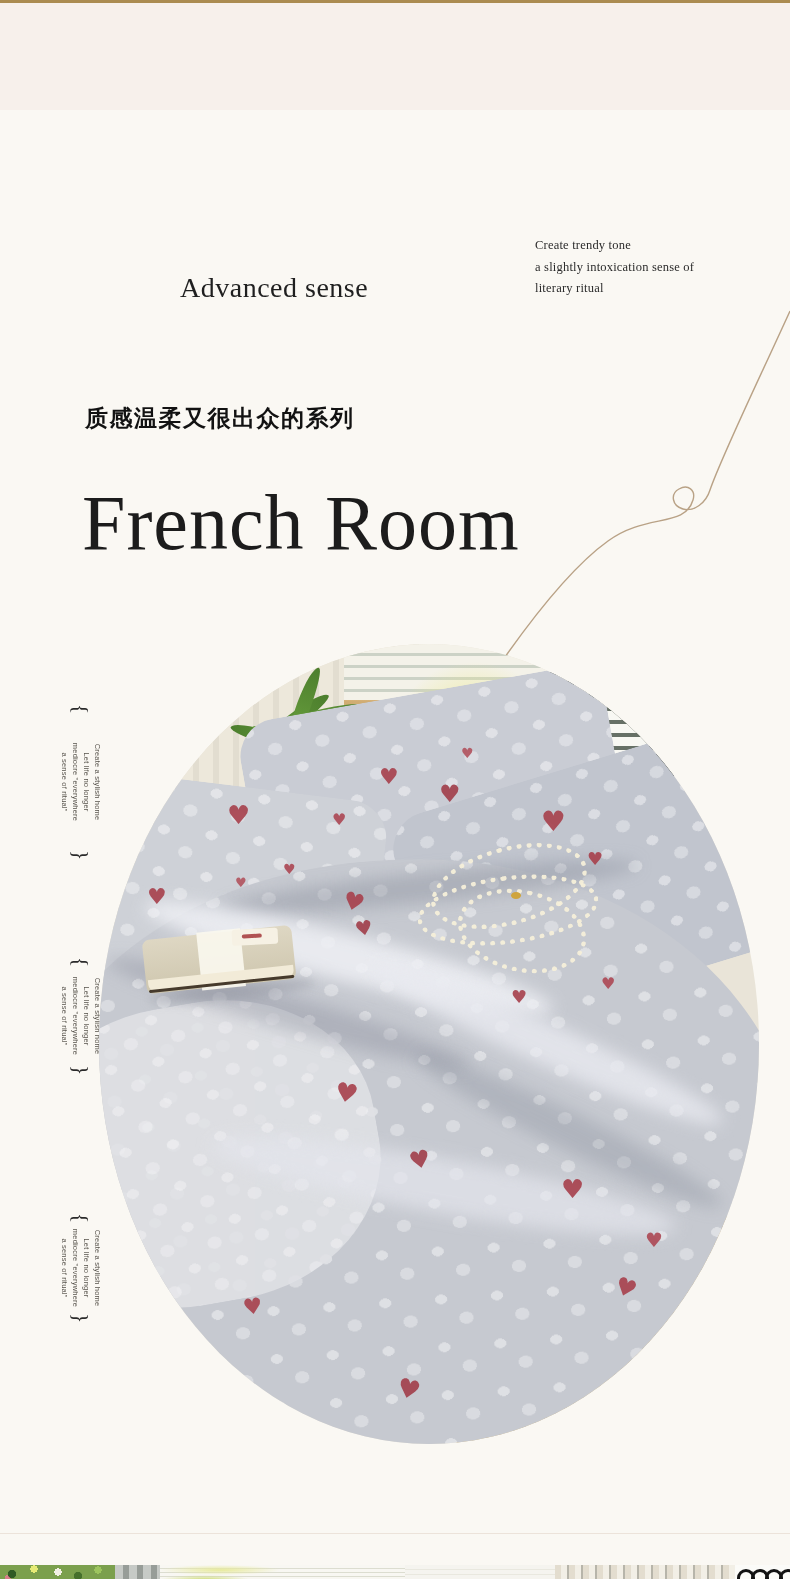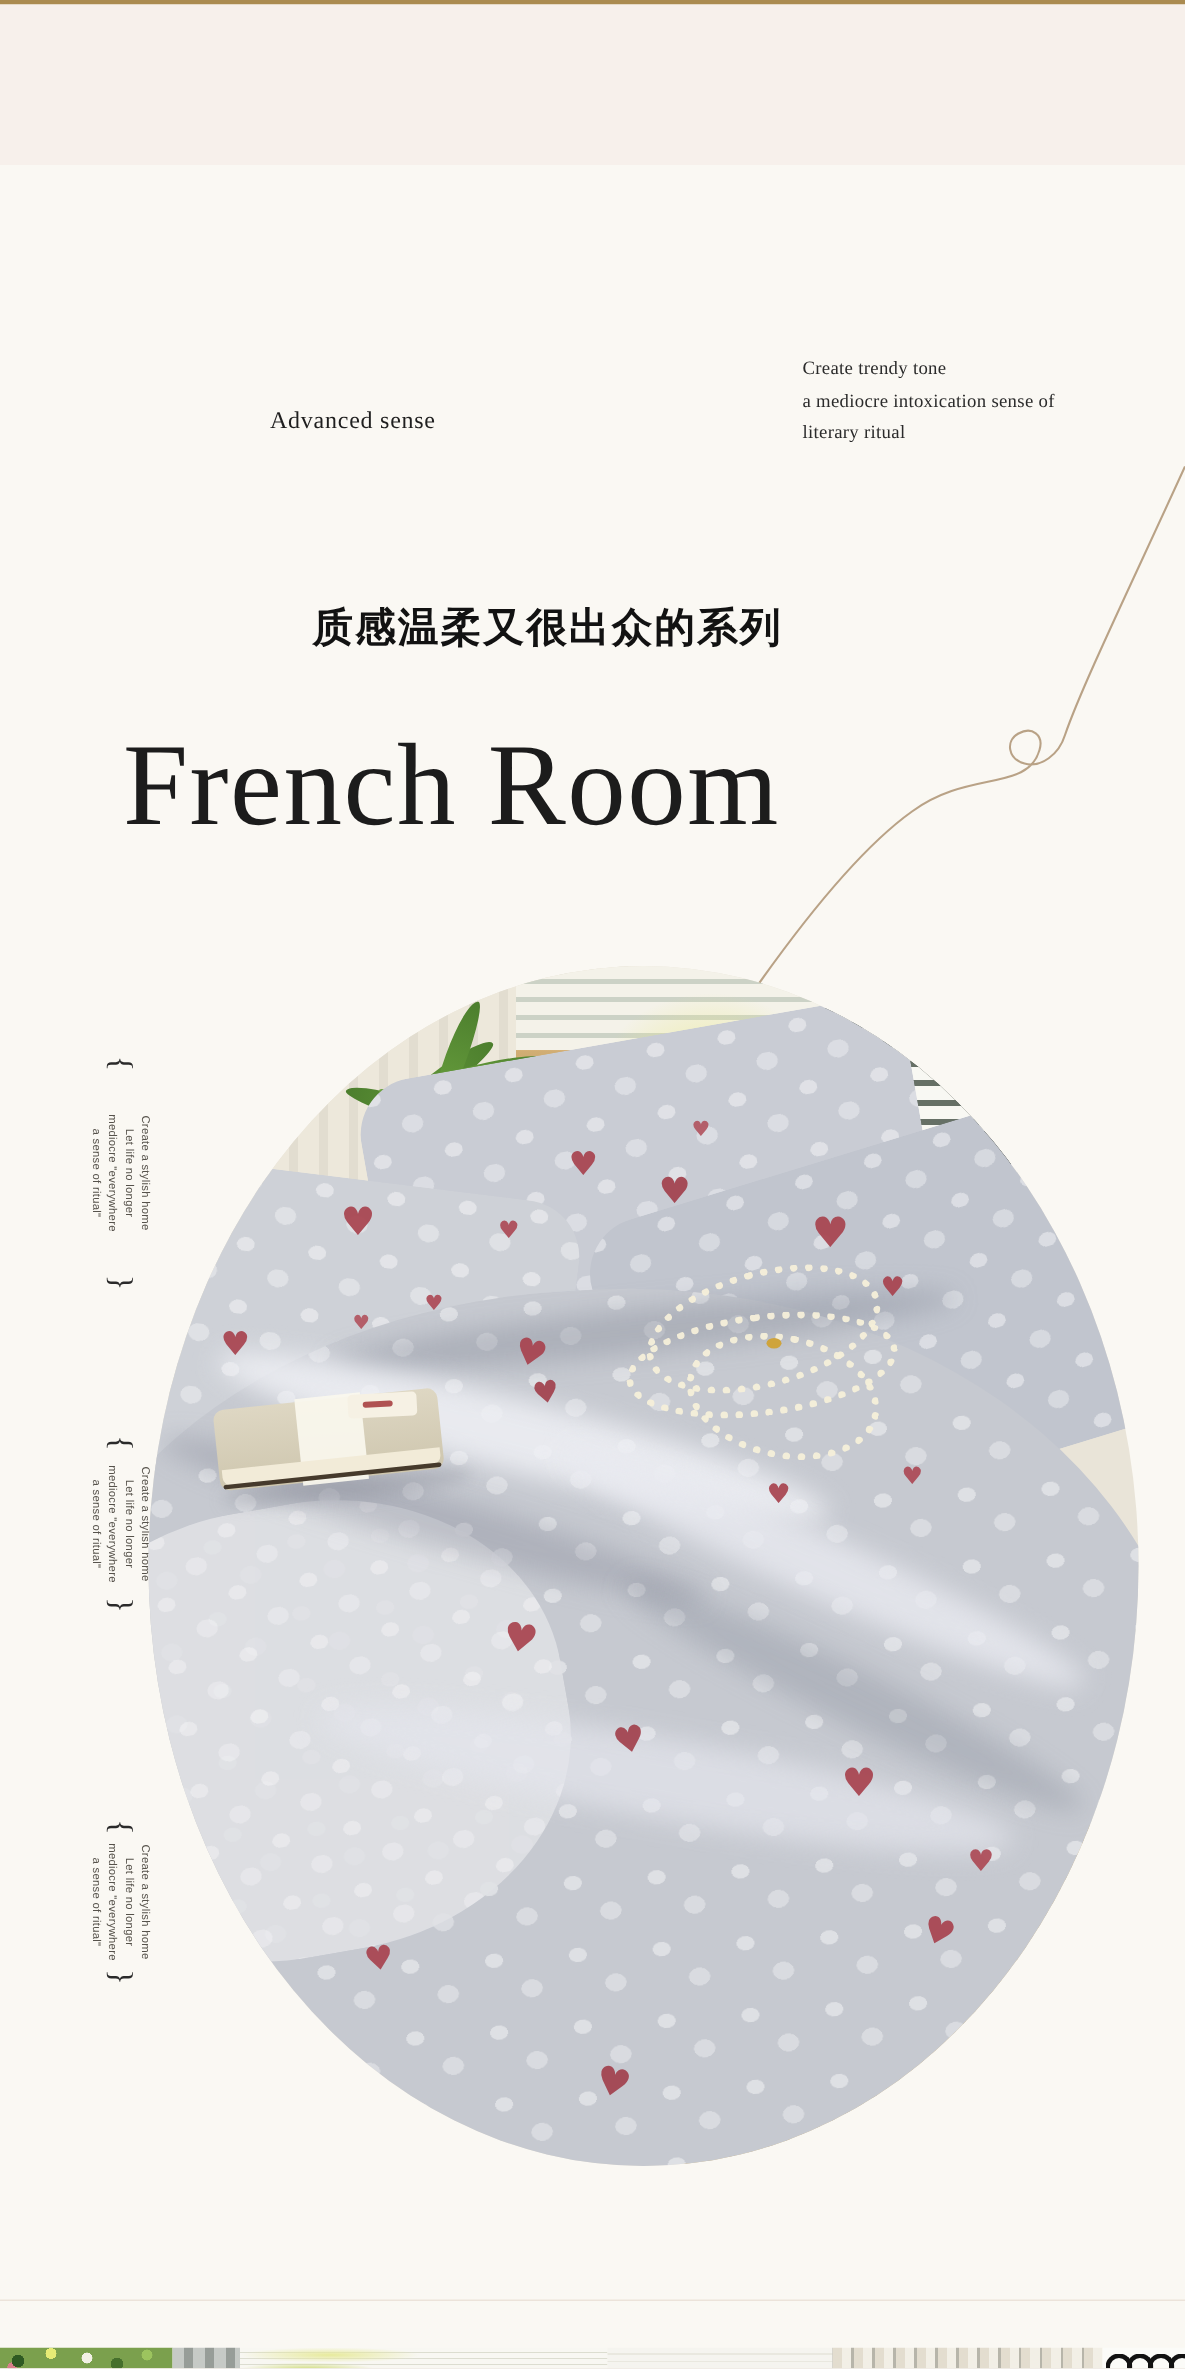--- a/index.html
+++ b/index.html
@@ -3,27 +3,27 @@
 <meta charset="utf-8">
 <style>
   html,body{margin:0;padding:0;background:#e8e4de;}
   #page{position:relative;width:790px;height:1579px;background:#faf8f3;overflow:hidden;
         font-family:"Liberation Sans",sans-serif;}
   
   .accent-bar{position:absolute;left:0;top:0;width:790px;height:3px;}
   .top-band{position:absolute;left:0;top:3px;width:790px;height:107px;background:#f7f0eb;}
   
   .brand-word{position:absolute;left:180px;top:272px;width:240px;
-      font-family:"Liberation Serif","DejaVu Serif",serif;font-size:16px;color:#1f1f1f;
+      font-family:"Liberation Serif","DejaVu Serif",serif;font-size:28px;color:#1f1f1f;
       letter-spacing:.5px;font-weight:400;}
   .tagline{position:absolute;left:535px;top:235px;width:230px;
       font-family:"Liberation Serif","DejaVu Serif",serif;font-size:12.5px;color:#2b2b2b;
       line-height:21.5px;letter-spacing:.2px;}
   .headline-cn{position:absolute;left:85px;top:397px;width:560px;
-      font-size:27px;line-height:42px;font-weight:700;color:#121212;letter-spacing:1.5px;text-align:center;}
+      font-size:23px;line-height:42px;font-weight:700;color:#121212;letter-spacing:1.5px;}
   .title-en{position:absolute;left:82px;top:478px;width:640px;
       font-family:"Liberation Serif","DejaVu Serif",serif;font-size:78px;font-weight:400;
       color:#1c1c1c;letter-spacing:1px;}
   
   .swash{position:absolute;left:480px;top:300px;}
   
   .marker{position:absolute;left:56px;width:48px;display:flex;flex-direction:column;align-items:center;}
   .m1{top:701px;} .m2{top:954px;} .m3{top:1210px;}
   .bracket{display:block;height:16px;line-height:14px;text-align:center;
       transform:rotate(90deg);font-family:"Liberation Serif",serif;
@@ -76,21 +76,21 @@
 <body>
 
 <div id="page">
 
   <div class="accent-bar" style="background:#ab8b50"></div>
   <div class="top-band"></div>
 
   <div class="brand-word">Advanced sense</div>
   <div class="tagline">
     <div>Create trendy tone</div>
-    <div>a mediocre intoxication sense of</div>
+    <div>a slightly intoxication sense of</div>
     <div>literary ritual</div>
   </div>
 
   <div class="headline-cn">
     <div>质感温柔又很出众的系列</div>
   </div>
   <div class="title-en">French Room</div>
 
   <svg class="swash" width="312" height="362" viewBox="0 0 312 362">
     <path d="M310 11 C273 92 241 158 230 190 C226 203 214 212 203 209

